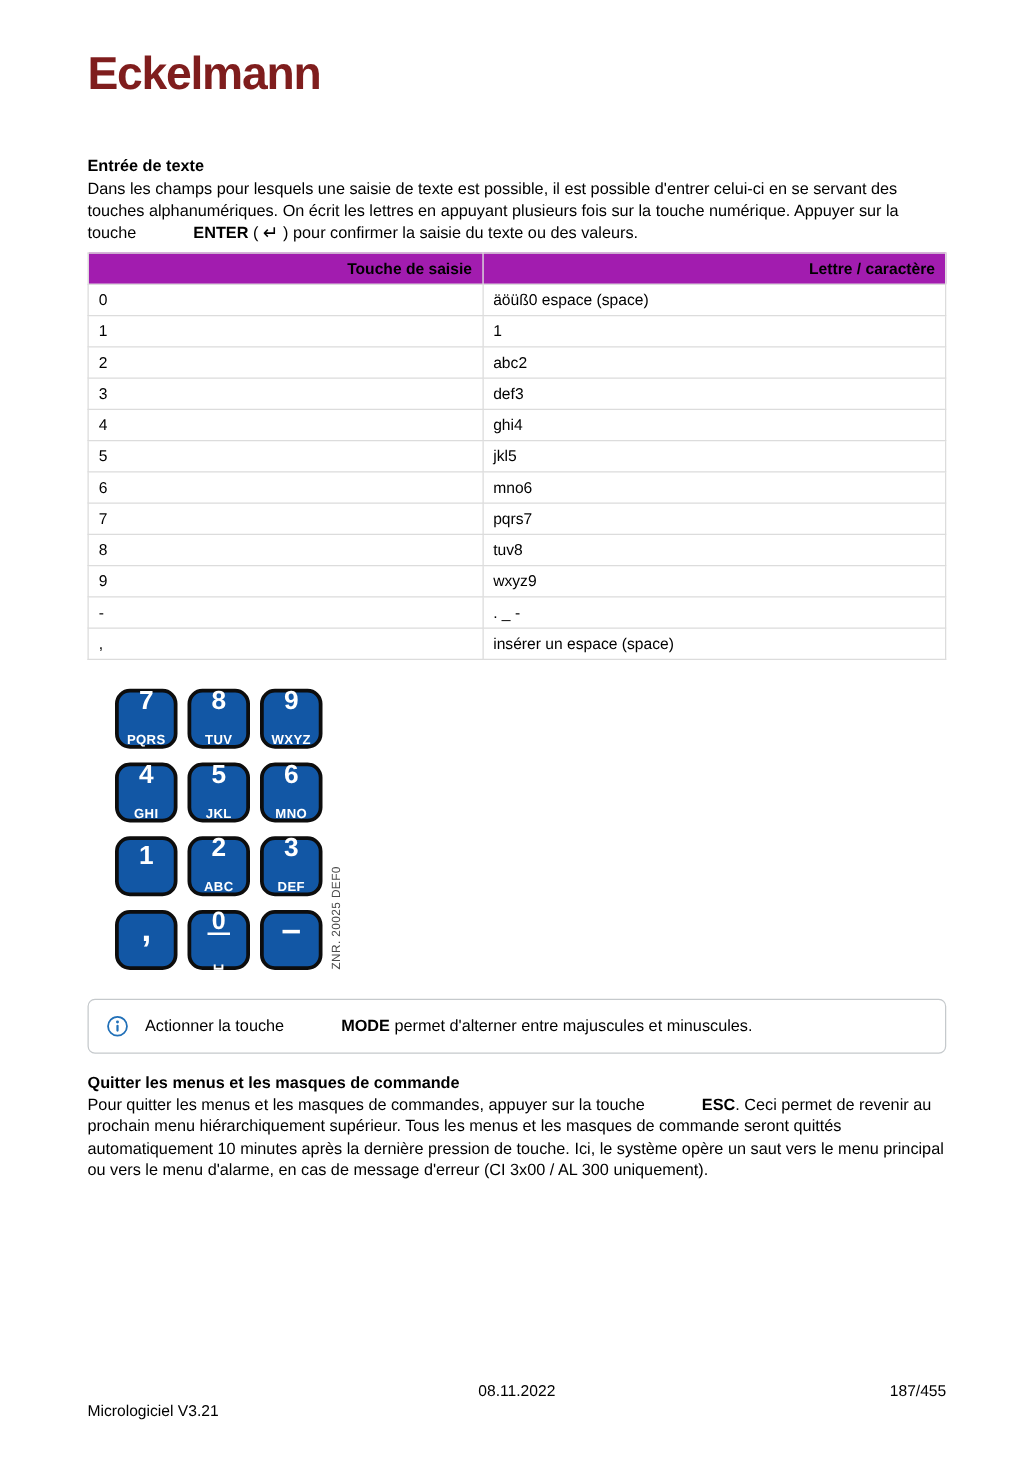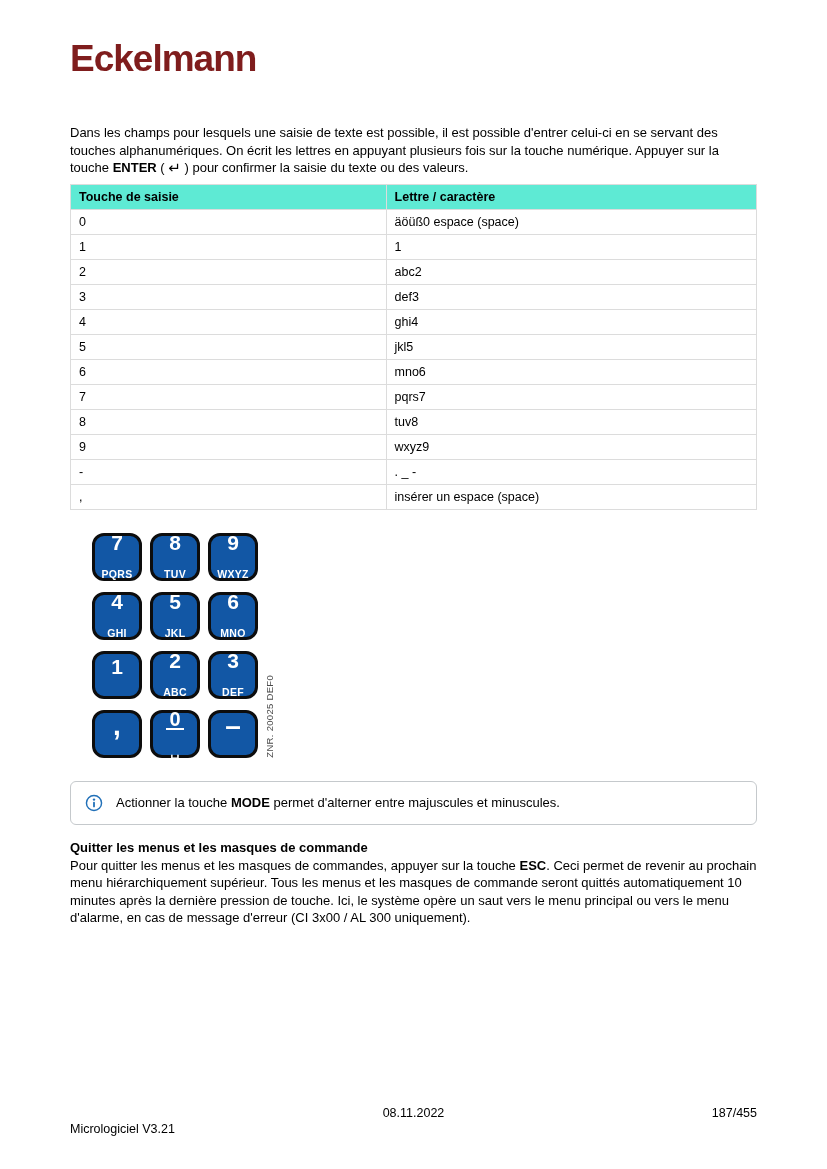--- a/index.html
+++ b/index.html
@@ -7,27 +7,27 @@
        font-family:"Liberation Sans","DejaVu Sans",sans-serif;color:#000;}
   .page{position:absolute;inset:0;background:#fff;}
   .content{position:absolute;left:70px;right:70px;top:0;}
 
   .logo{margin-top:40px;font-size:37px;font-weight:bold;color:#7f1d1d;
         letter-spacing:-1px;line-height:38px;}
 
   h3.sec{font-size:13px;font-weight:bold;margin:0;line-height:17px;}
   .sec1{margin-top:46px;}
   p.body{font-size:13px;line-height:17.5px;margin:1px 0 0 0;}
-  b{font-weight:bold;}
+  b{font-weight:bold;margin-left:42px;}
   .enter-sym{font-size:15px;line-height:13px;display:inline-block;transform:translateY(1px);}
 
   table.keys{border-collapse:collapse;width:100%;margin-top:7px;font-size:12.5px;}
   table.keys th,table.keys td{border:1px solid #dcdcdc;padding:4px 8px;height:16px;
         text-align:left;font-weight:normal;line-height:14px;vertical-align:middle;}
-  table.keys th{background:#5eead4;font-weight:bold;}
+  table.keys th{background:#a21caf;font-weight:bold;text-align:right;}
   table.keys col.c1{width:46%;}
 
   .keypad-wrap{position:relative;margin:23px 0 0 22px;width:200px;}
   .keypad{display:grid;grid-template-columns:repeat(3,50px);grid-auto-rows:48px;
           column-gap:8px;row-gap:11px;}
   .key{background:var(--key_blue,#1257a5);border:3.5px solid #0d0d0d;border-radius:12px;
        box-sizing:border-box;display:flex;flex-direction:column;align-items:center;
        justify-content:center;color:#fff;}
   .key-main{font-size:21px;font-weight:bold;line-height:20px;}
   .key-sub{font-size:10.5px;font-weight:bold;line-height:11px;letter-spacing:.3px;margin-top:16px;}
@@ -51,20 +51,21 @@
 </style>
 </head>
 <body>
 
 <div class="page">
   <div class="content">
 
     <div class="logo">Eckelmann</div>
 
     <div class="sec1">
+      <h3 class="sec">Entrée de texte</h3>
       <p class="body"><span>Dans les champs pour lesquels une saisie de texte est possible, il est possible d'entrer celui-ci en se servant des touches alphanumériques. On écrit les lettres en appuyant plusieurs fois sur la touche numérique. Appuyer sur la touche </span><b>ENTER</b><span> ( </span><span class="enter-sym">↵</span><span> ) </span><span>pour confirmer la saisie du texte ou des valeurs.</span></p>
     </div>
 
     <table class="keys">
       <colgroup>
           <col class="c1">
           <col>
         </colgroup>
       <thead>
         <tr>

